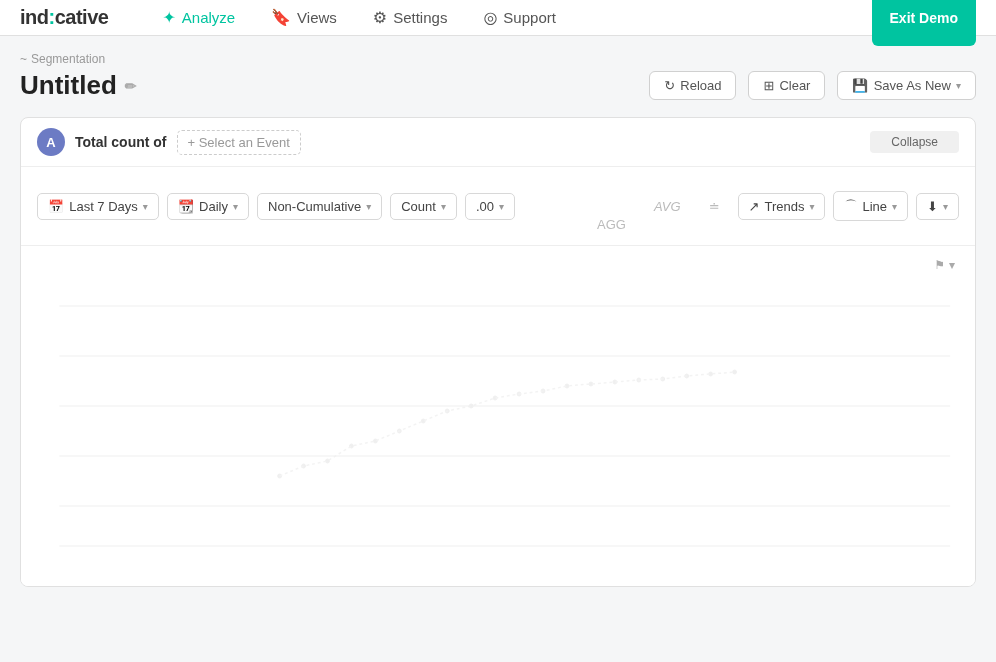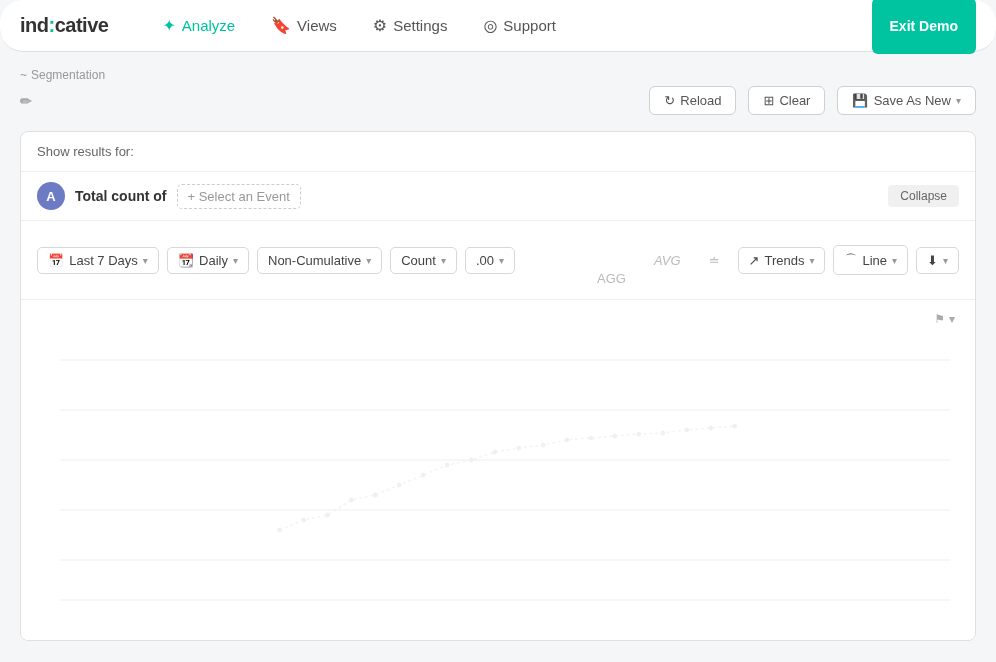--- a/index.html
+++ b/index.html
@@ -1,21 +1,21 @@
 <!DOCTYPE html>
 <html><head>
   <meta charset="utf-8">
   <style>
     * { box-sizing: border-box; margin: 0; padding: 0; }
     body { font-family: -apple-system, BlinkMacSystemFont, 'Segoe UI', sans-serif; background: #f5f6f7; color: #333; }
 
     
     .topnav {
       display: flex; align-items: center; background: #fff;
-      border-bottom: 1px solid #e0e0e0; padding: 0 20px; height: 52px; border-radius: 23px;
+      border-bottom: 1px solid #e0e0e0; padding: 0 20px; height: 36px;
     }
     .logo { font-size: 20px; font-weight: bold; color: #333; margin-right: 40px; letter-spacing: -0.5px; }
     .logo span { color: #00c4a0; }
     .nav-items { display: flex; align-items: center; gap: 8px; flex: 1; }
     .nav-item {
       display: flex; align-items: center; gap: 6px; padding: 6px 14px;
       border-radius: 6px; cursor: pointer; font-size: 15px; color: #555;
     }
     .nav-item.active { color: #00c4a0; }
     .nav-icon { font-size: 16px; }
@@ -60,21 +60,21 @@
       font-size: 13px; font-weight: 600; color: #fff; flex-shrink: 0;
     }
     .total-count-label { font-size: 14px; font-weight: 600; color: #333; }
     .select-event-btn {
       display: flex; align-items: center; gap: 4px; padding: 4px 10px;
       border: 1.5px dashed #ccc; border-radius: 5px; font-size: 13px; color: #999;
       cursor: pointer; background: none;
     }
     .row-a-spacer { flex: 1; }
     .collapse-btn {
-      padding: 4px 12px; background: #f0f0f0; border: none; border-radius: 4px;
+      padding: 4px 21px; background: #f0f0f0; border: none; border-radius: 4px;
       font-size: 12px; color: #666; cursor: pointer;
     }
 
     
     .controls-row {
       display: flex; align-items: center; padding: 8px 16px;
       border-bottom: 1px solid #eee; gap: 8px;
     }
     .control-btn {
       display: flex; align-items: center; gap: 5px; padding: 5px 10px;
@@ -136,20 +136,21 @@
 
 <div class="page">
 
   <div class="breadcrumb">
     <span>~</span>
     <span>Segmentation</span>
   </div>
 
   <div class="page-header">
     <div class="page-title">
+      <span>Untitled</span>
       <span class="edit-icon">✏</span>
     </div>
     <div class="header-actions">
       <button class="header-btn">
         <span>↻</span>
         <span>Reload</span>
       </button>
       <button class="header-btn">
         <span>⊞</span>
         <span>Clear</span>
@@ -157,23 +158,20 @@
       <button class="save-as-btn">
         <span>💾</span>
         <span>Save As New</span>
         <span class="chevron">▾</span>
       </button>
     </div>
   </div>
 
   <div class="main-card">
 
-    <div class="show-results">
-      <span>Show results for:</span>
-    </div>
 
     <div class="row-a">
       <div class="avatar">A</div>
       <span class="total-count-label">Total count of</span>
       <button class="select-event-btn">
         <span>+ Select an Event</span>
       </button>
       <div class="row-a-spacer"></div>
       <button class="collapse-btn">Collapse</button>
     </div>

